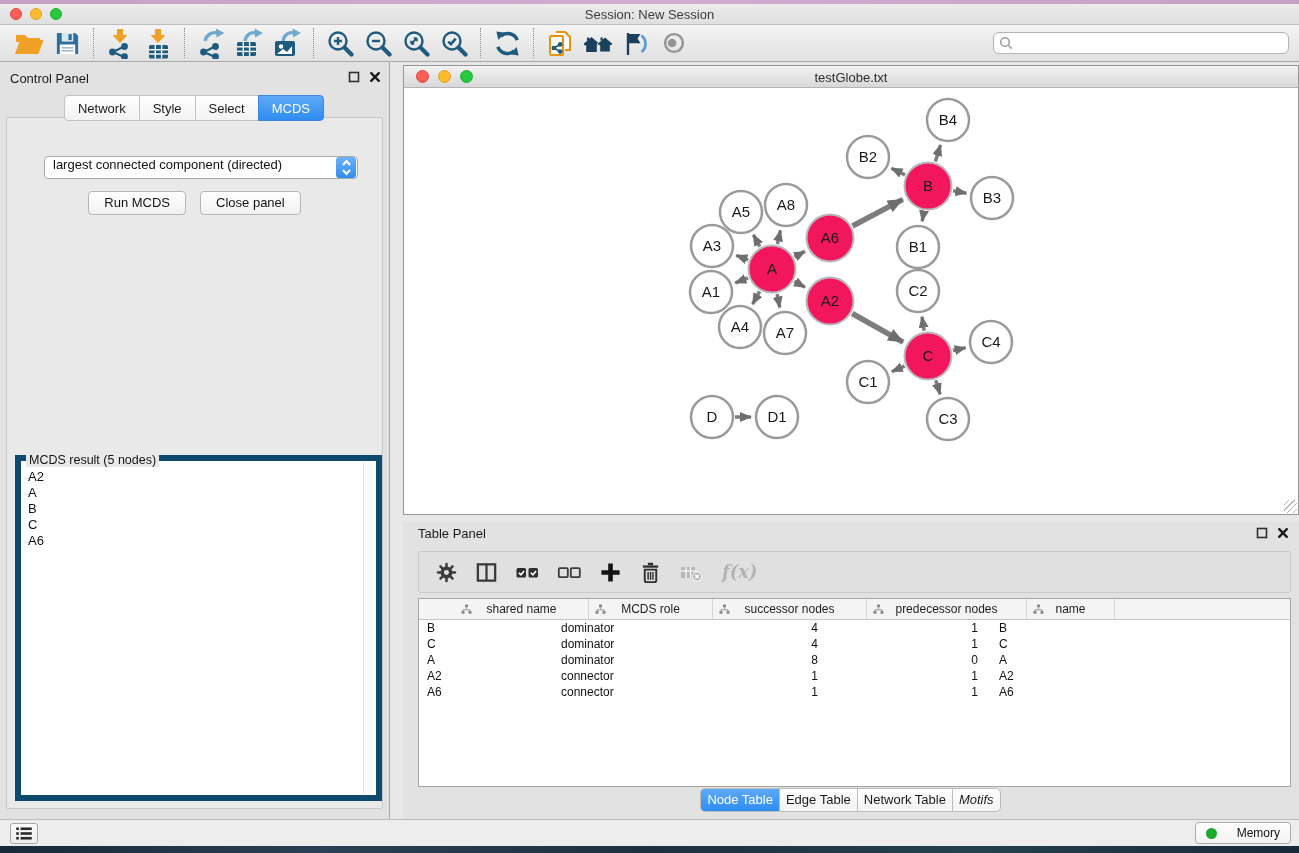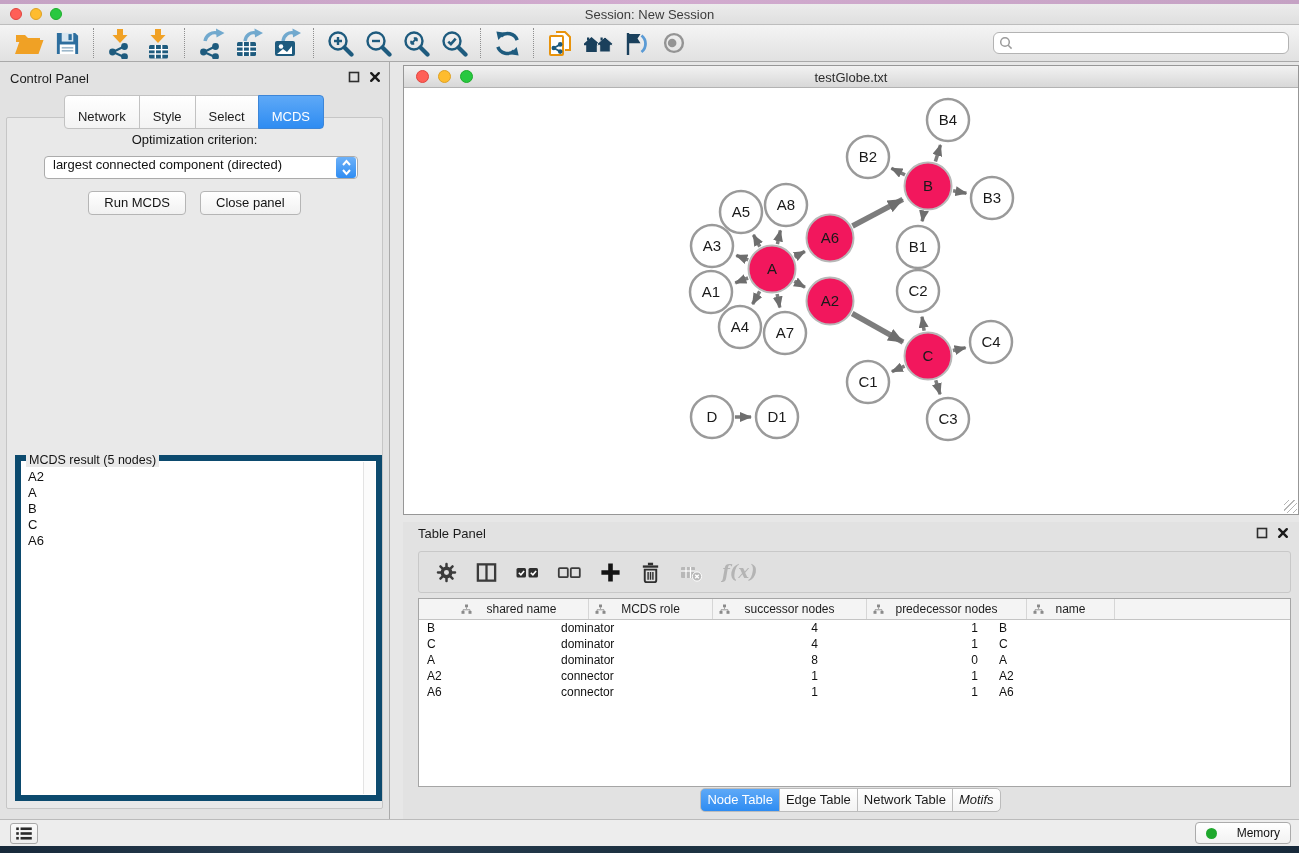--- a/index.html
+++ b/index.html
@@ -30,21 +30,21 @@
                 display:flex; align-items:center; padding:0 5px; }
   .search-box input { border:none; outline:none; flex:1; font-size:12px; font-family:"Liberation Sans",sans-serif; background:transparent; }
 
   
   .control-panel { position:absolute; left:0; top:62px; width:390px; height:757px; background:#e2e2e2; border-right:1px solid #aaa; }
   .panel-header { position:relative; height:30px; }
   .panel-header .panel-title { position:absolute; left:10px; top:9px; font-size:13px; color:#1c1c1c; }
   .panel-header .panel-icons { position:absolute; right:8px; top:9px; display:flex; gap:9px; align-items:center; }
   .cp-tabs { position:absolute; left:0; right:0; top:33px; display:flex; justify-content:center; z-index:2; }
   .seg-tab { border:1px solid #c2c2c2; background:linear-gradient(#ffffff,#f3f3f3); color:#1b1b1b;
-             font-size:13px; padding:13px 13px 4px; margin-left:-1px; position:relative; }
+             font-size:13px; padding:5px 13px 4px; margin-left:-1px; position:relative; }
   .seg-tab:first-child { border-radius:4px 0 0 4px; }
   .seg-tab:last-child  { border-radius:0 4px 4px 0; }
   .seg-tab.active { background:linear-gradient(#5ea9f7,#2e8cf2); border-color:#3d86d8; color:#fff; z-index:3; }
   .cp-inner { position:absolute; left:6px; right:6px; top:55px; bottom:10px; background:#e9e9e9;
               border:1px solid #c6c6c6; border-radius:2px; }
   .opt-label { position:absolute; left:0; right:0; top:14px; text-align:center; font-size:13px; color:#141414; }
   .criterion-select { position:absolute; left:37px; top:38px; width:314px; height:23px; background:#fff;
                       border:1px solid #ababab; border-radius:4px; display:flex; align-items:flex-start; }
   .criterion-select .sel-text { flex:1; font-size:13px; color:#111; padding:0 8px; white-space:nowrap; }
   .sel-stepper { width:20px; height:21px; margin:0 1px 0 0; border-radius:3px;
@@ -288,21 +288,20 @@
           </svg>
       </div>
     </div>
     <div class="cp-tabs">
         <div class="seg-tab">Network</div>
         <div class="seg-tab">Style</div>
         <div class="seg-tab">Select</div>
         <div class="seg-tab active">MCDS</div>
       </div>
     <div class="cp-inner">
-      <div class="opt-label">Optimization criterion:</div>
       <div class="criterion-select">
         <span class="sel-text">largest connected component (directed)</span>
         <span class="sel-stepper">
           <svg width="15" height="19" viewBox="0 0 15 19">
               <path d="M4 7 l3.5-4 3.5 4" fill="none" stroke="#fff" stroke-width="2"></path>
               <path d="M4 12 l3.5 4 3.5-4" fill="none" stroke="#fff" stroke-width="2"></path>
             </svg>
         </span>
       </div>
       <div class="btn-row">

